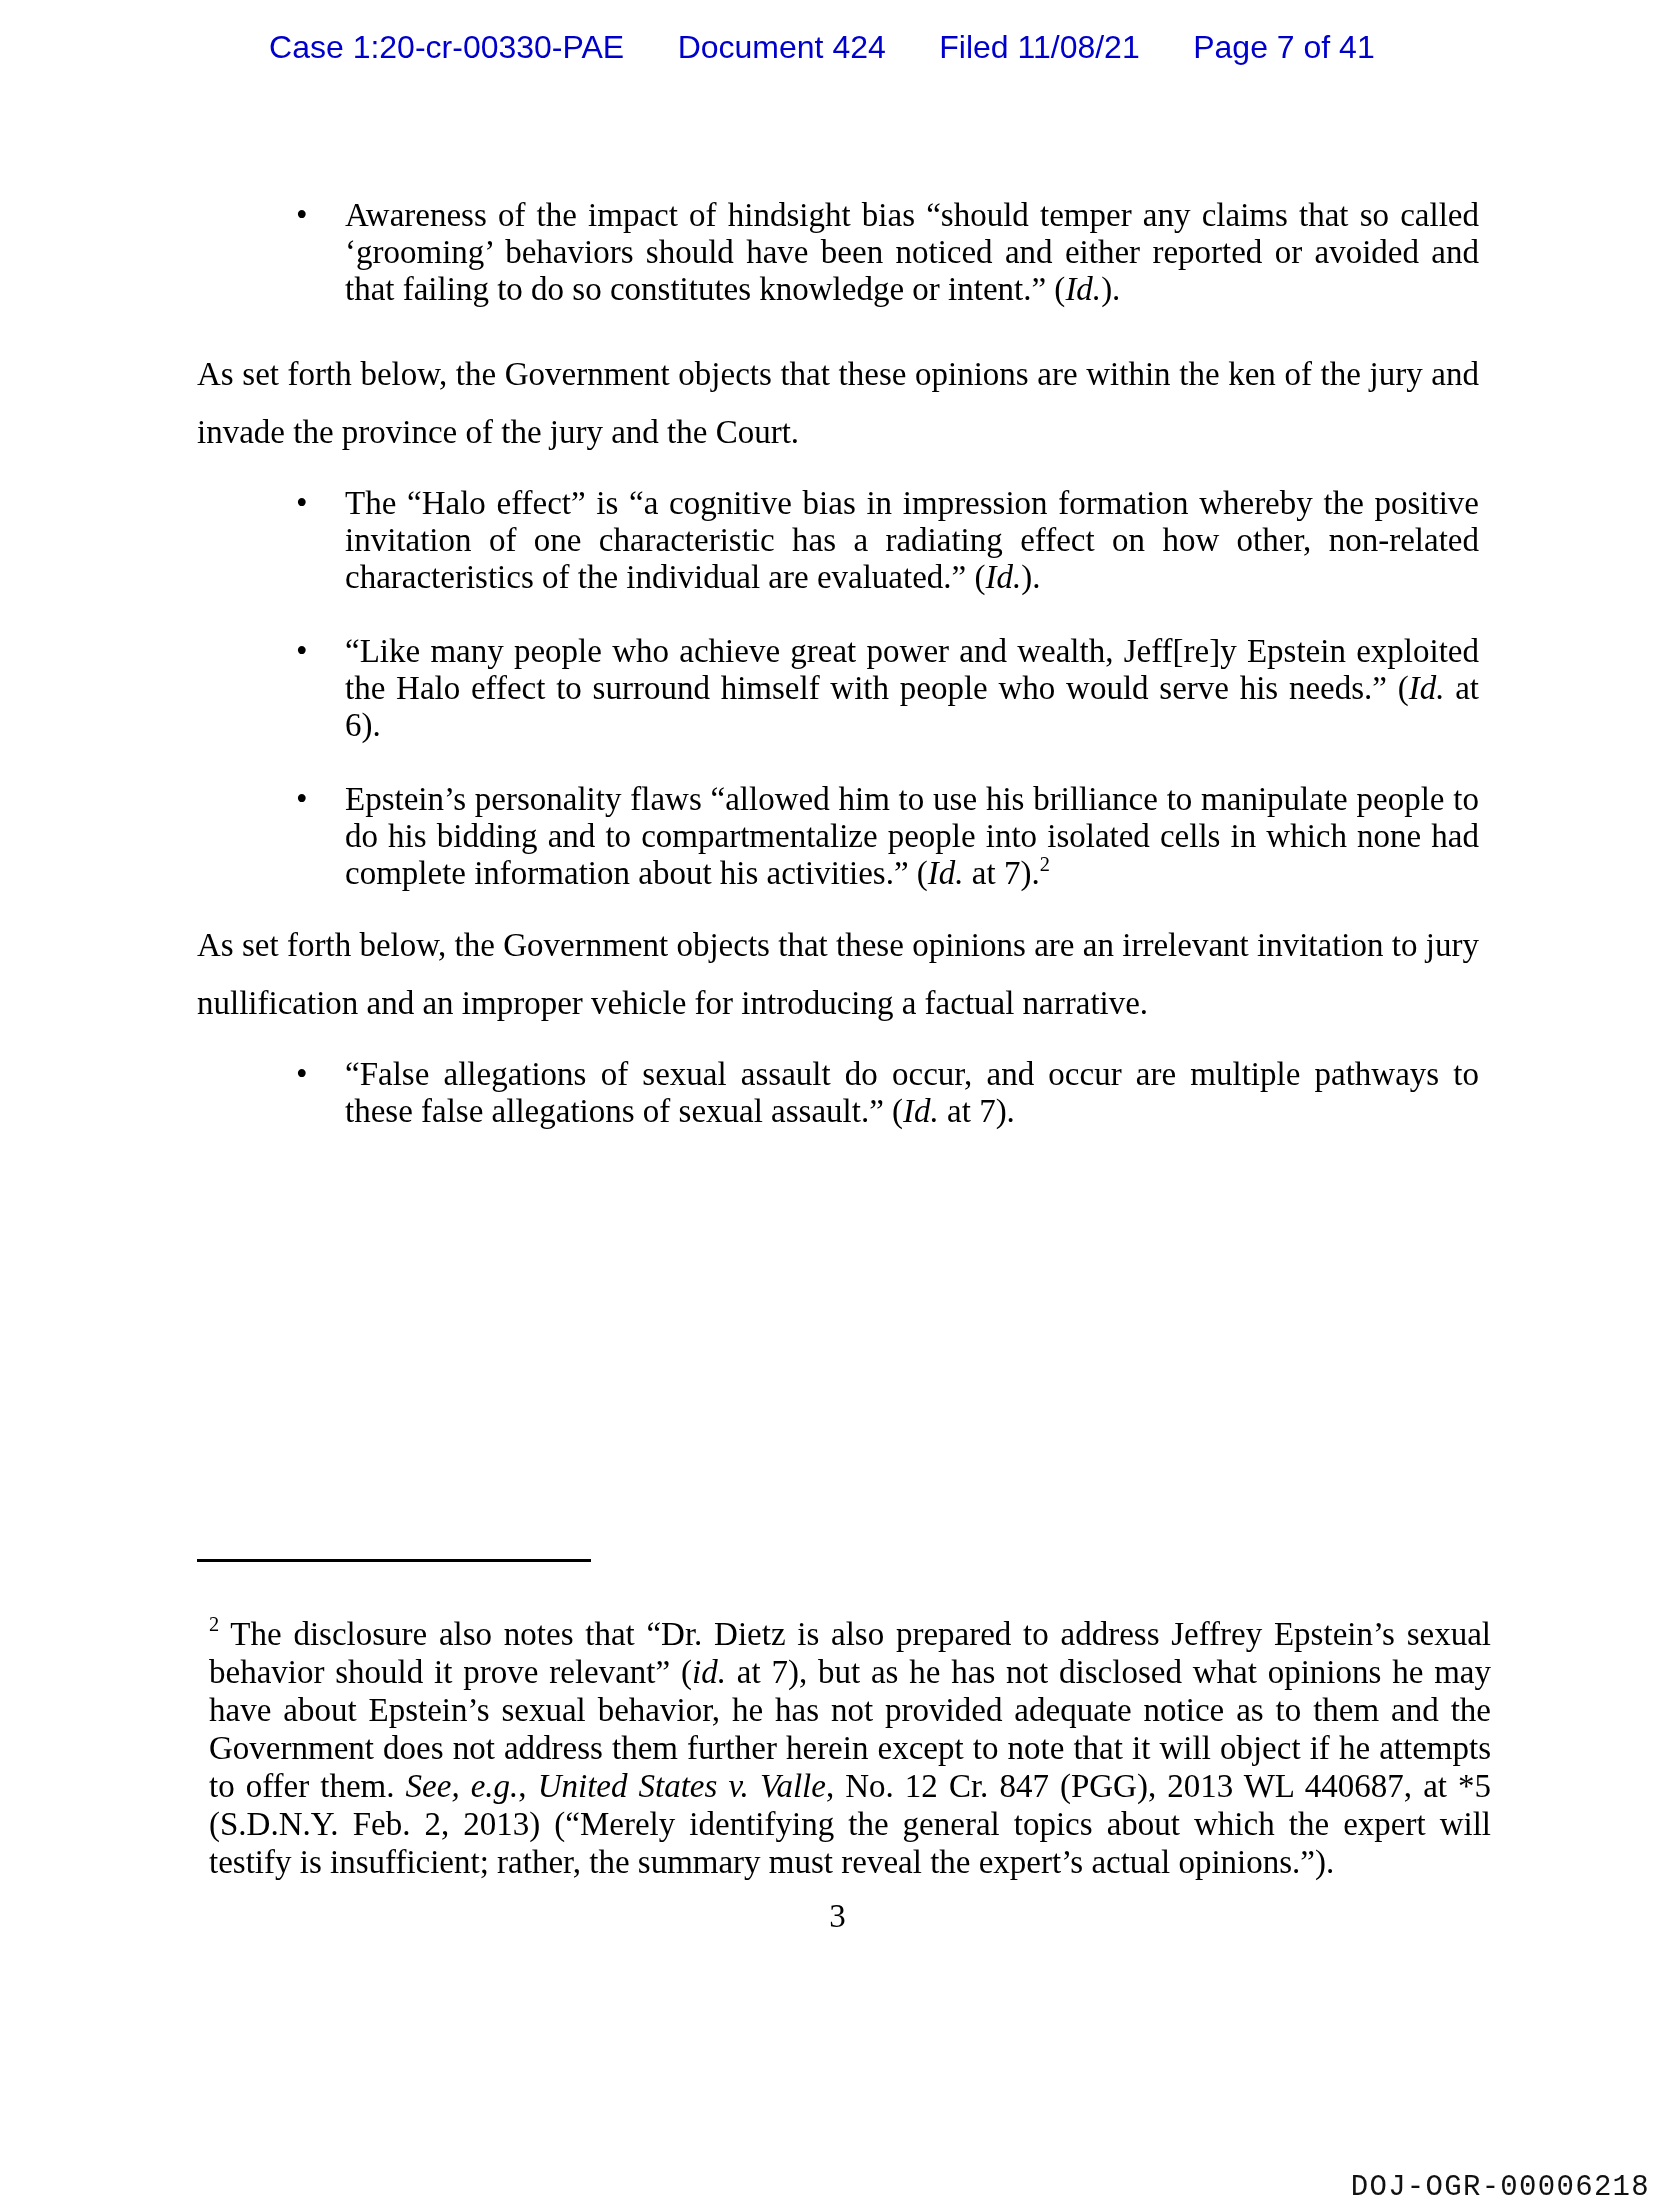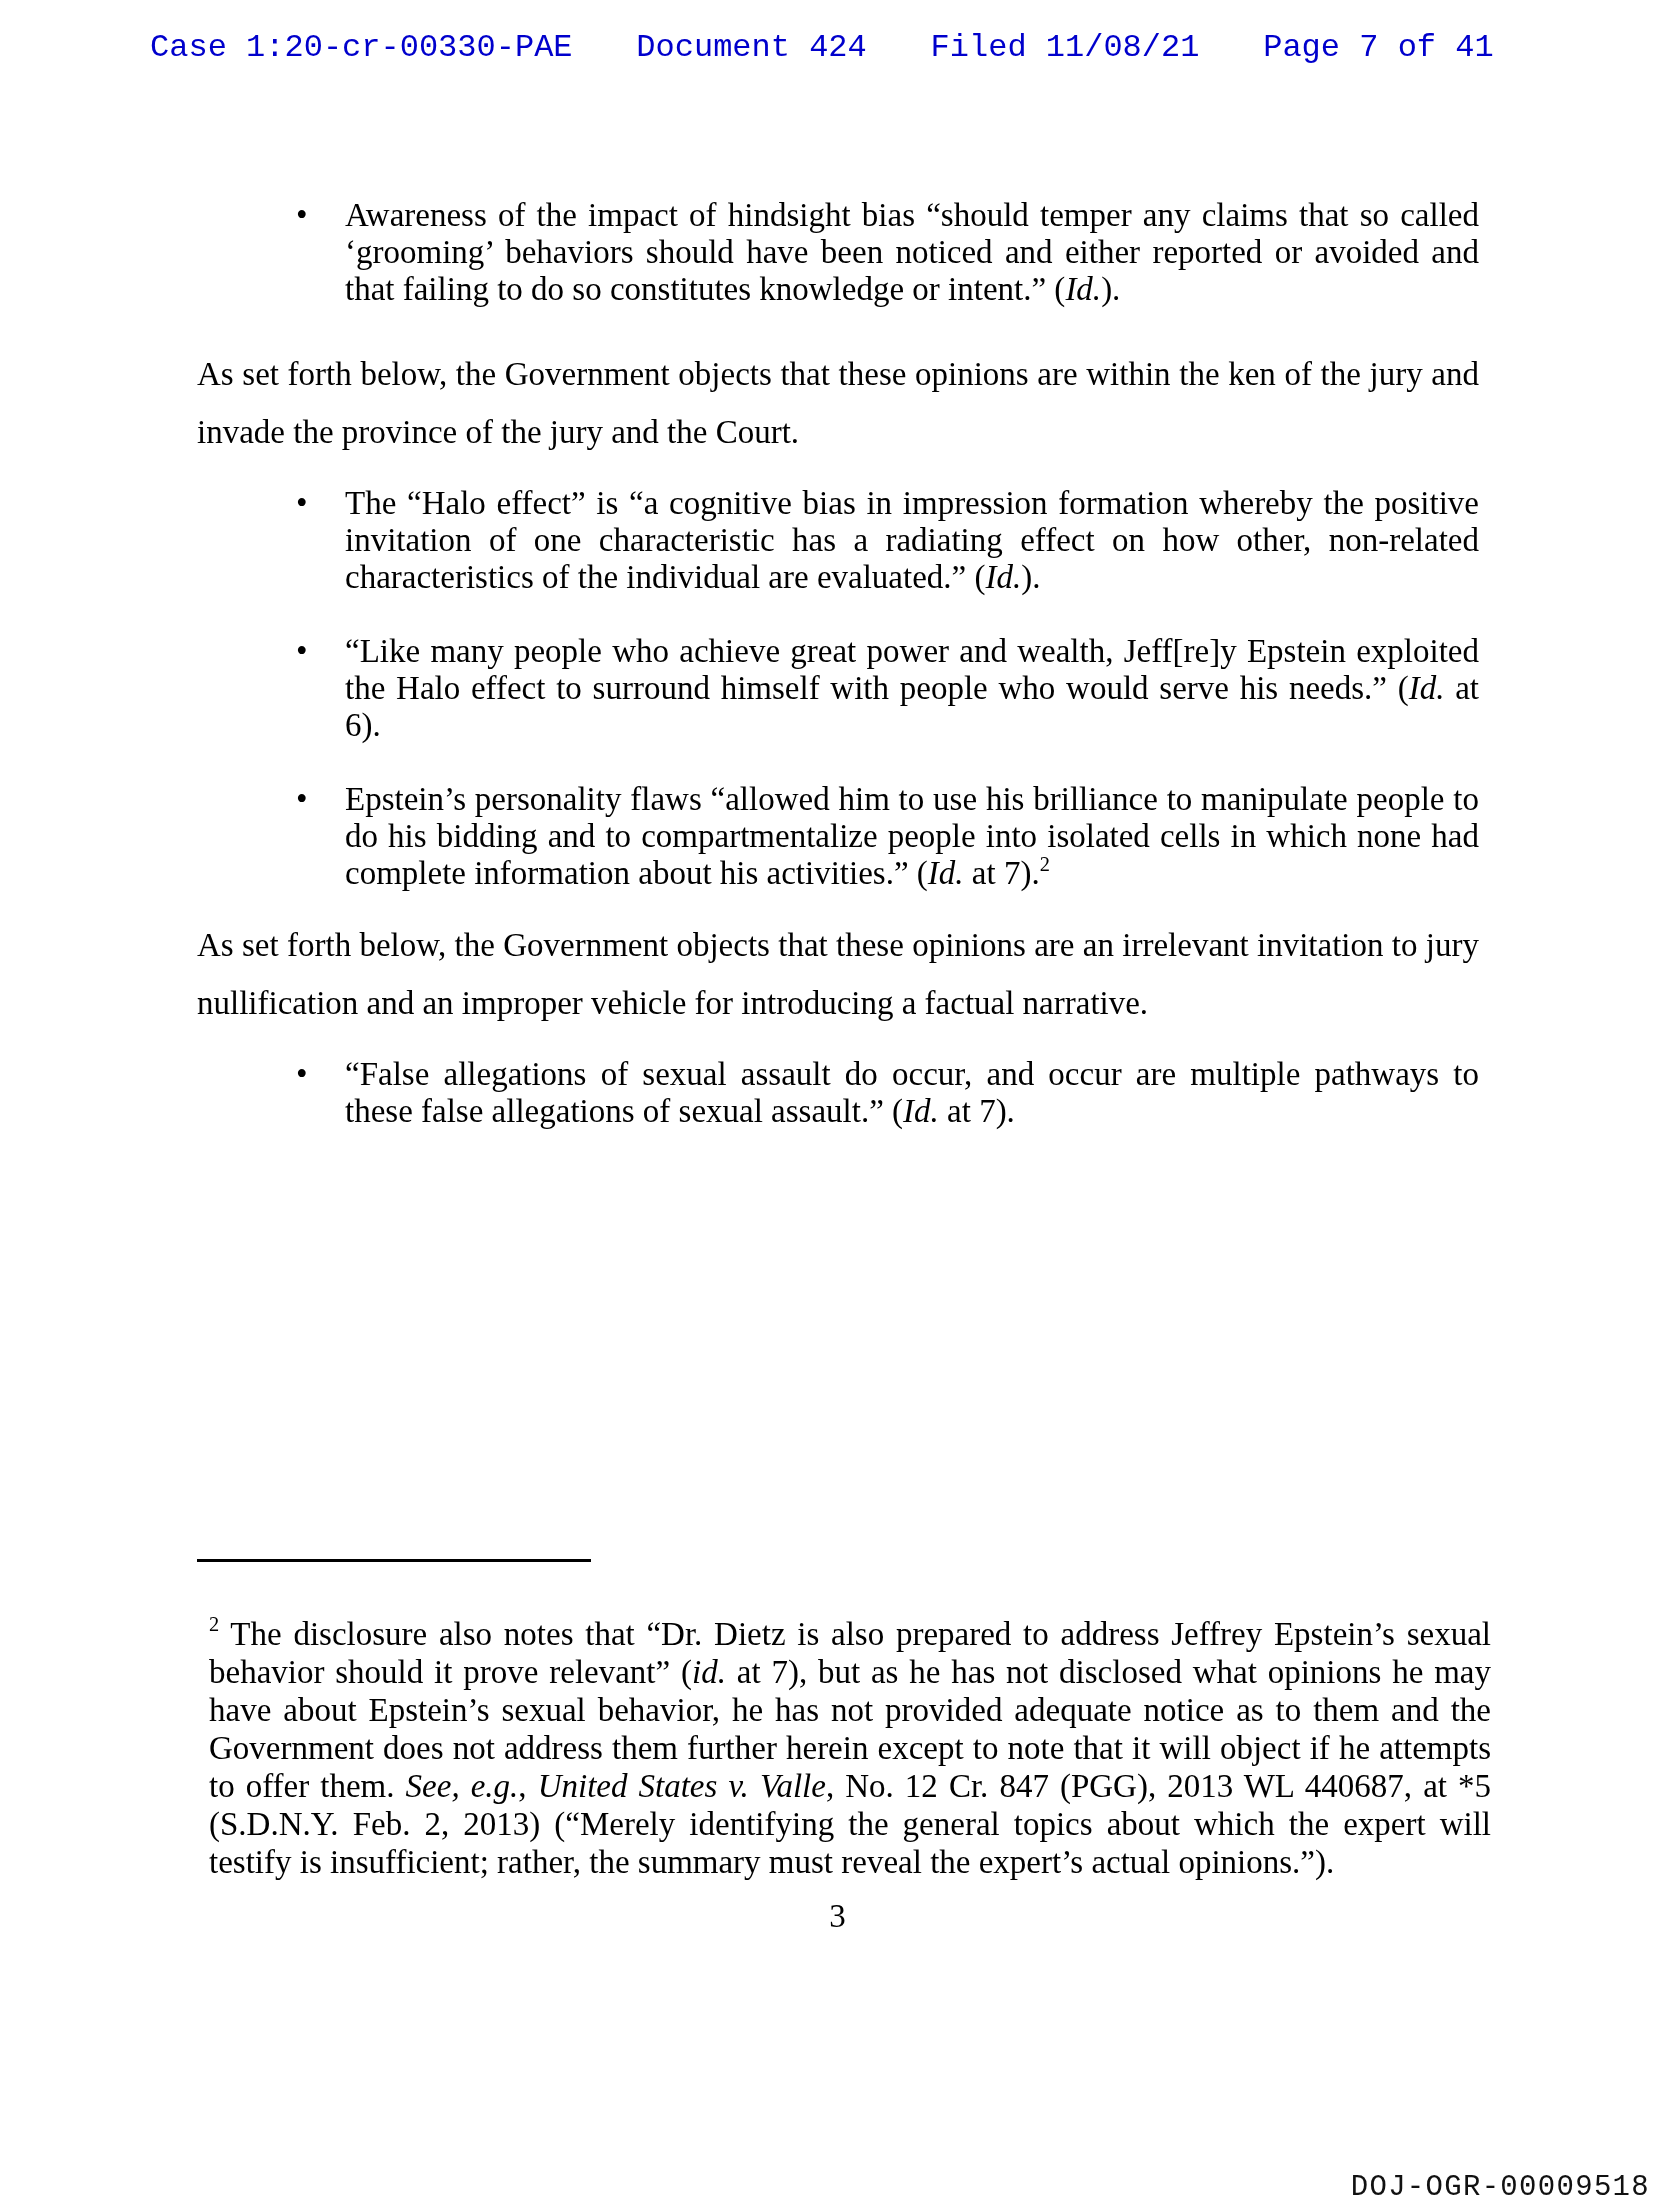--- a/index.html
+++ b/index.html
@@ -10,21 +10,21 @@
       overflow: hidden;
       font-family: "Liberation Serif", "DejaVu Serif", serif;
       color: #000000;
     }
     .header {
       position: absolute;
       top: 29px;
       left: 0;
       width: 1666px;
       text-align: center;
-      font-family: Liberation Mono, monospace;
+      font-family: Liberation Sans, sans-serif;
       font-size: 32px;
       color: #0000cc;
       white-space: nowrap;
     }
     .header span { display: inline-block; margin: 0 22.3px; }
     .header span:first-child { margin-left: 0; }
 
     .page {
       position: absolute;
       left: 197px;
@@ -134,14 +134,14 @@
 </div>
 
 <div class="fn-rule"></div>
 
 <div class="footnote">
   <sup>2</sup><span> The disclosure also notes that “Dr. Dietz is also prepared to address Jeffrey Epstein’s sexual behavior should it prove relevant” (</span><i>id.</i><span> at 7), but as he has not disclosed what opinions he may have about Epstein’s sexual behavior, he has not provided adequate notice as to them and the Government does not address them further herein except to note that it will object if he attempts to offer them.  </span><i>See, e.g.</i><span>, </span><i>United States v. Valle</i><span>, No. 12 Cr. 847 (PGG), 2013 WL 440687, at *5 (S.D.N.Y. Feb. 2, 2013) (“Merely identifying the general topics about which the expert will testify is insufficient; rather, the summary must reveal the expert’s actual opinions.”).</span>
 </div>
 
 <div class="page-number">3</div>
 
-<div class="bates">DOJ-OGR-00009518</div>
+<div class="bates">DOJ-OGR-00006218</div>
 
 
 </body></html>

